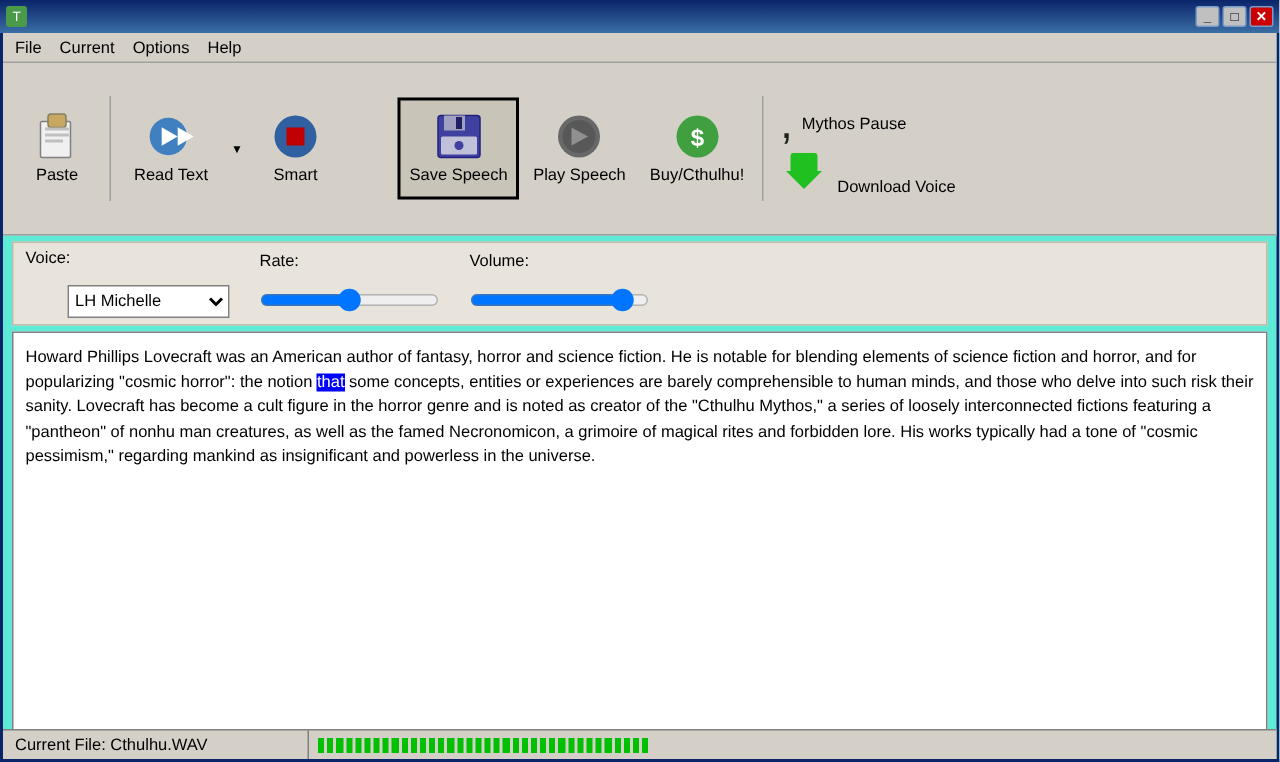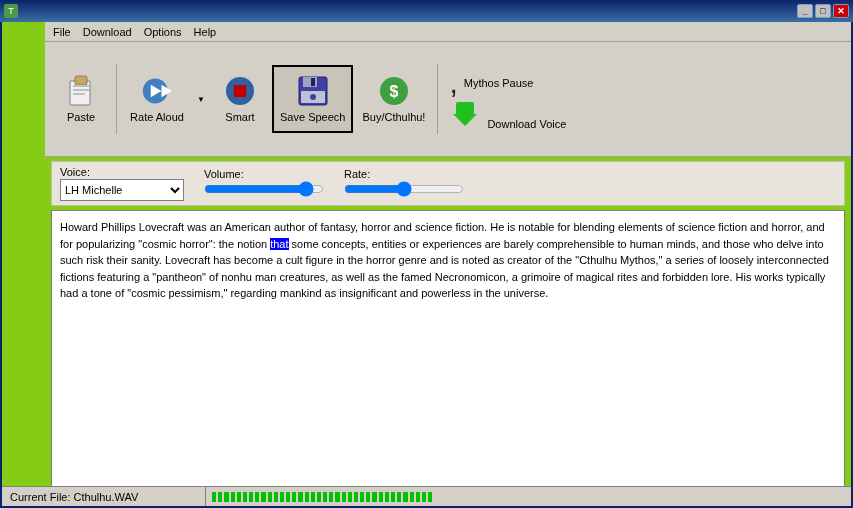--- a/index.html
+++ b/index.html
@@ -125,31 +125,32 @@
       margin: 4px 6px;
       padding: 4px 8px;
       display: flex;
       align-items: center;
       gap: 20px;
     }
 
     .control-group {
       display: flex;
       flex-direction: column;
-      gap: 1px;
+      gap: 12px;
     }
     .control-label {
       font-size: 11px;
     }
     .voice-select {
-      width: 124px;
+      width: 108px;
       height: 22px;
       font-size: 11px;
       border: 1px solid #808080;
       background: white;
+      margin-left: 28px;
     }
     .slider-container {
       width: 120px;
     }
     input[type=range] {
       width: 120px;
       height: 16px;
     }
 
     
@@ -214,49 +215,49 @@
       background: #00c000;
     }
 
     
     #main-window {
       border: 2px solid #0a246a;
       border-top: none;
       height: calc(100% - 22px);
       display: flex;
       flex-direction: column;
-      background: #84cc16;
+      background: #5eead4;
       position: relative;
-      padding-left: 43px;
     }
 
     
     .toolbar-btn.save-active {
       border: 2px solid #000 !important;
       background: #c8c4b8;
+      margin-left: 36px;
     }
   </style>
 </head>
 <body>
 
 <div id="title-bar">
   <div id="title-icon">T</div>
   <span id="title-text">Pistonsoft Text to Speech Converter</span>
   <div id="title-buttons">
     <div class="title-btn minimize">_</div>
     <div class="title-btn maximize">□</div>
     <div class="title-btn close">✕</div>
   </div>
 </div>
 
 <div id="main-window">
 
   <div id="menu-bar">
     <div class="menu-item">File</div>
-    <div class="menu-item">Download</div>
+    <div class="menu-item">Current</div>
     <div class="menu-item">Options</div>
     <div class="menu-item">Help</div>
   </div>
 
   <div id="toolbar">
 
 
     <div class="toolbar-btn">
       <div class="toolbar-icon">
         <svg width="28" height="32" viewBox="0 0 28 32">
@@ -273,21 +274,21 @@
     <div class="toolbar-separator"></div>
 
     <div class="toolbar-btn" style="min-width:70px">
       <div class="toolbar-icon">
         <svg width="36" height="32" viewBox="0 0 36 32">
           <circle cx="16" cy="16" r="14" fill="#4080c0"></circle>
           <polygon points="11,9 11,23 23,16" fill="white"></polygon>
           <polygon points="23,9 23,23 35,16" fill="white"></polygon>
         </svg>
       </div>
-      <span>Rate Aloud</span>
+      <span>Read Text</span>
     </div>
 
     <div class="dropdown-arrow">▼</div>
 
     <div class="toolbar-btn">
       <div class="toolbar-icon">
         <svg width="32" height="32" viewBox="0 0 32 32">
           <circle cx="16" cy="16" r="14" fill="#3060a0"></circle>
           <rect x="10" y="10" width="12" height="12" fill="#c00000"></rect>
         </svg>
@@ -301,20 +302,30 @@
           <rect x="2" y="2" width="28" height="28" rx="2" fill="#4040a0" stroke="#202080"></rect>
           <rect x="6" y="2" width="14" height="10" fill="#a0a0c0"></rect>
           <rect x="14" y="3" width="4" height="8" fill="#202060"></rect>
           <rect x="4" y="16" width="24" height="12" rx="1" fill="#c0c0d8"></rect>
           <circle cx="16" cy="22" r="3" fill="#4040a0"></circle>
         </svg>
       </div>
       <span>Save Speech</span>
     </div>
 
+    <div class="toolbar-btn">
+      <div class="toolbar-icon">
+        <svg width="32" height="32" viewBox="0 0 32 32">
+          <circle cx="16" cy="16" r="14" fill="#686868"></circle>
+          <circle cx="16" cy="16" r="11" fill="#585858"></circle>
+          <polygon points="11,10 11,22 22,16" fill="#909090"></polygon>
+        </svg>
+      </div>
+      <span>Play Speech</span>
+    </div>
 
     <div class="toolbar-btn">
       <div class="toolbar-icon">
         <svg width="32" height="32" viewBox="0 0 32 32">
           <circle cx="16" cy="16" r="14" fill="#40a040"></circle>
           <text x="16" y="22" text-anchor="middle" fill="white" font-size="16" font-weight="bold">$</text>
         </svg>
       </div>
       <span>Buy/Cthulhu!</span>
     </div>
@@ -345,30 +356,30 @@
   <div id="controls-bar">
 
     <div class="control-group">
       <span class="control-label">Voice:</span>
       <select class="voice-select">
         <option>LH Michelle</option>
       </select>
     </div>
 
     <div class="control-group">
+      <span class="control-label">Rate:</span>
+      <div class="slider-container">
+        <input type="range" min="0" max="100" value="50" style="">
+      </div>
+    </div>
+
+    <div class="control-group">
       <span class="control-label">Volume:</span>
       <div class="slider-container">
         <input type="range" min="0" max="100" value="90" style="">
-      </div>
-    </div>
-
-    <div class="control-group">
-      <span class="control-label">Rate:</span>
-      <div class="slider-container">
-        <input type="range" min="0" max="100" value="50" style="">
       </div>
     </div>
   </div>
 
   <div id="text-area-container">
     <div id="text-content"> Howard Phillips Lovecraft was an American author of fantasy, horror and science fiction. He is notable for blending elements of science fiction and horror, and for popularizing "cosmic horror": the notion <span class="highlight">that</span> some concepts, entities or experiences are barely comprehensible to human minds, and those who delve into such risk their sanity. Lovecraft has become a cult figure in the horror genre and is noted as creator of the "Cthulhu Mythos," a series of loosely interconnected fictions featuring a "pantheon" of nonhu man creatures, as well as the famed Necronomicon, a grimoire of magical rites and forbidden lore. His works typically had a tone of "cosmic pessimism," regarding mankind as insignificant and powerless in the universe.</div>
   </div>
 
   <div id="status-bar">
     <div id="status-file">Current File: Cthulhu.WAV</div>

